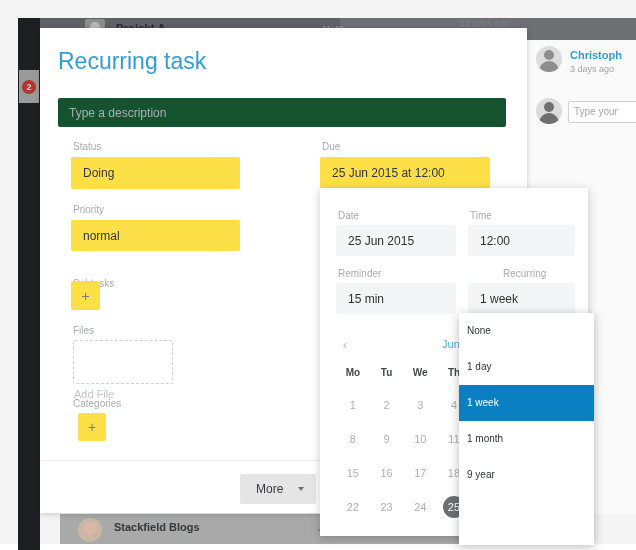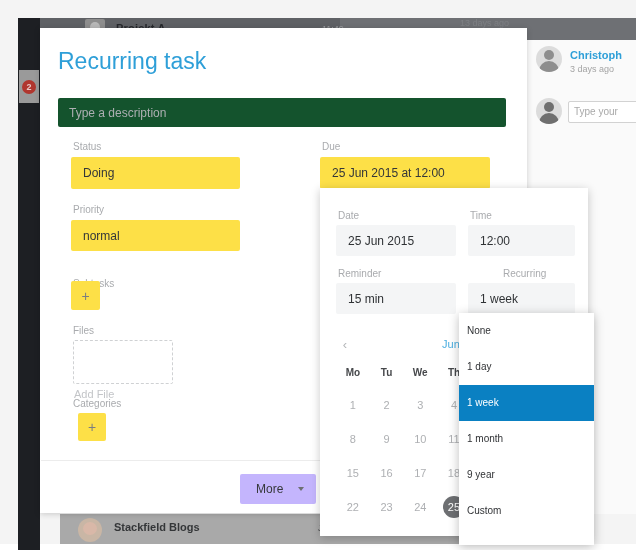--- a/index.html
+++ b/index.html
@@ -307,21 +307,21 @@
     position: absolute;
     left: 41px; top: 460px;
     width: 485px; height: 1px;
     background: #ececec;
     z-index: 11;
   }
   .more-button {
     position: absolute;
     left: 240px; top: 474px;
     width: 76px; height: 30px;
-    background: #c4b5fd;
+    background: #e5e5e5;
     border-radius: 2px;
     z-index: 12;
   }
   .more-button .lbl {
     position: absolute;
     left: 16px; top: 8px;
     font-size: 12px;
     color: #36383b;
   }
   .more-button .caret {
@@ -590,16 +590,15 @@
         </div>
     </div>
   </div>
 
   <div class="dropdown" id="recurring-dropdown">
       <div class="dd-item">None</div>
       <div class="dd-item">1 day</div>
       <div class="dd-item active">1 week</div>
       <div class="dd-item">1 month</div>
       <div class="dd-item">9 year</div>
-      <div class="dd-item">Custom</div>
     </div>
 
 </div>
 
 </body></html>

